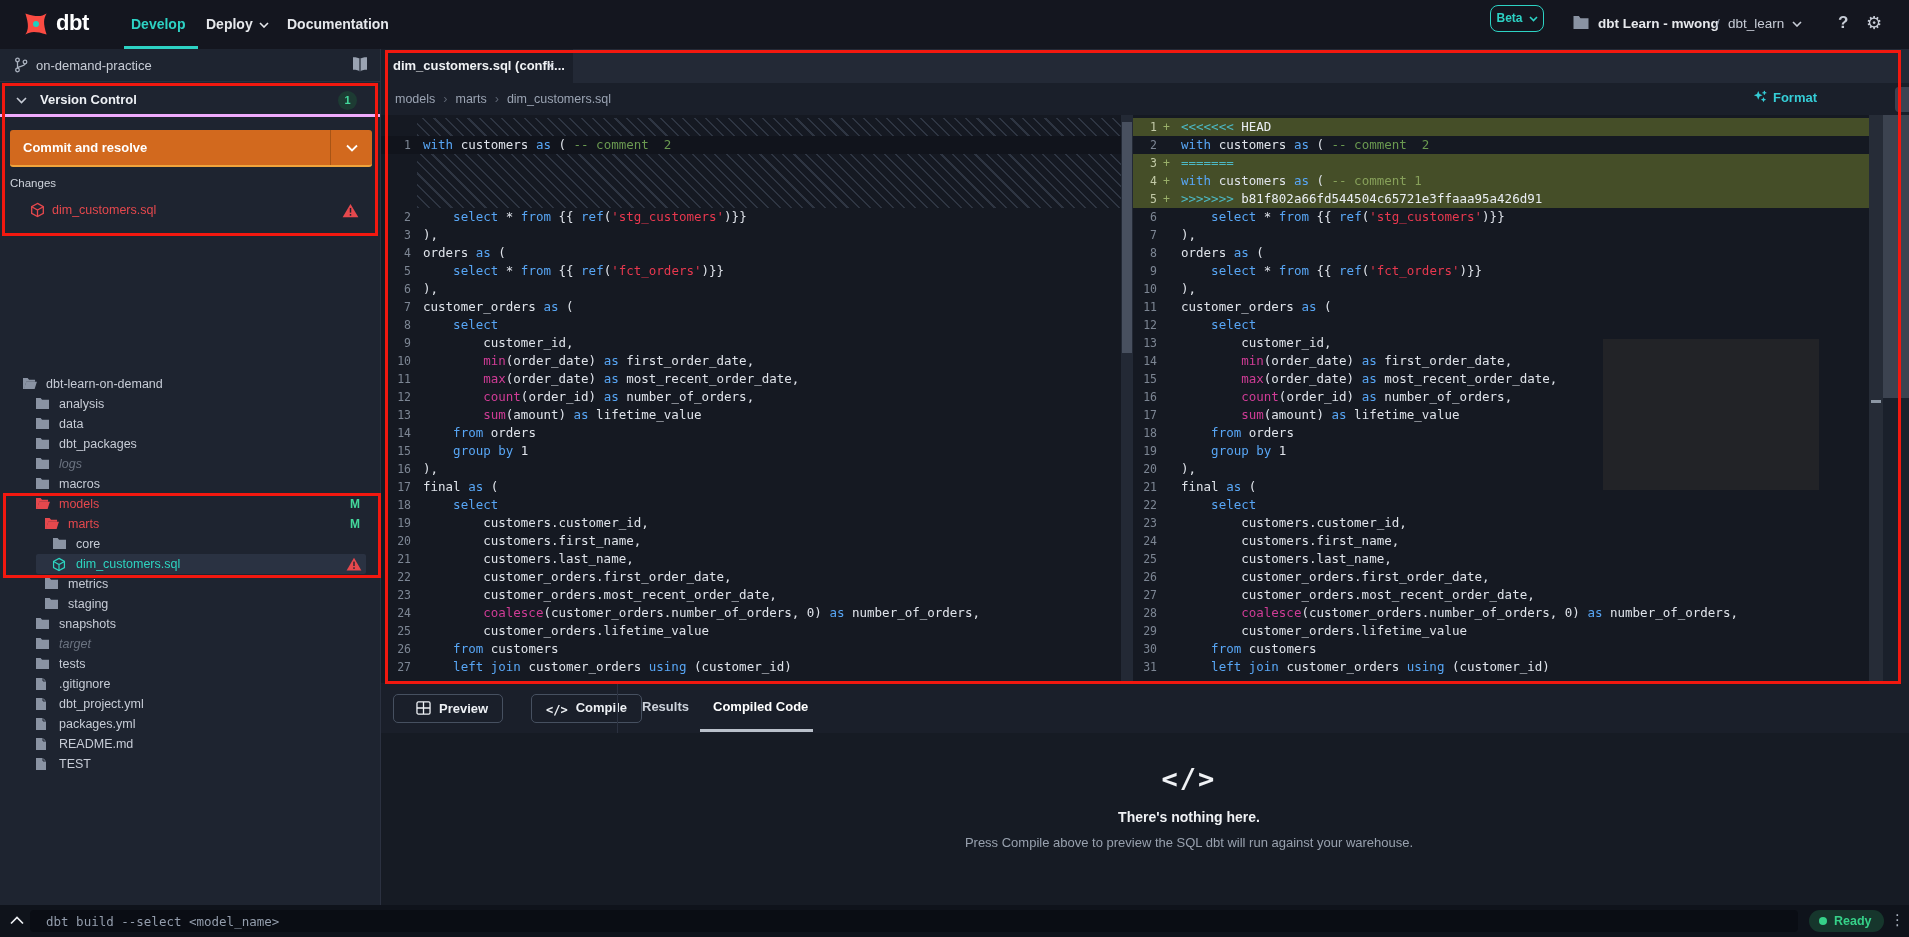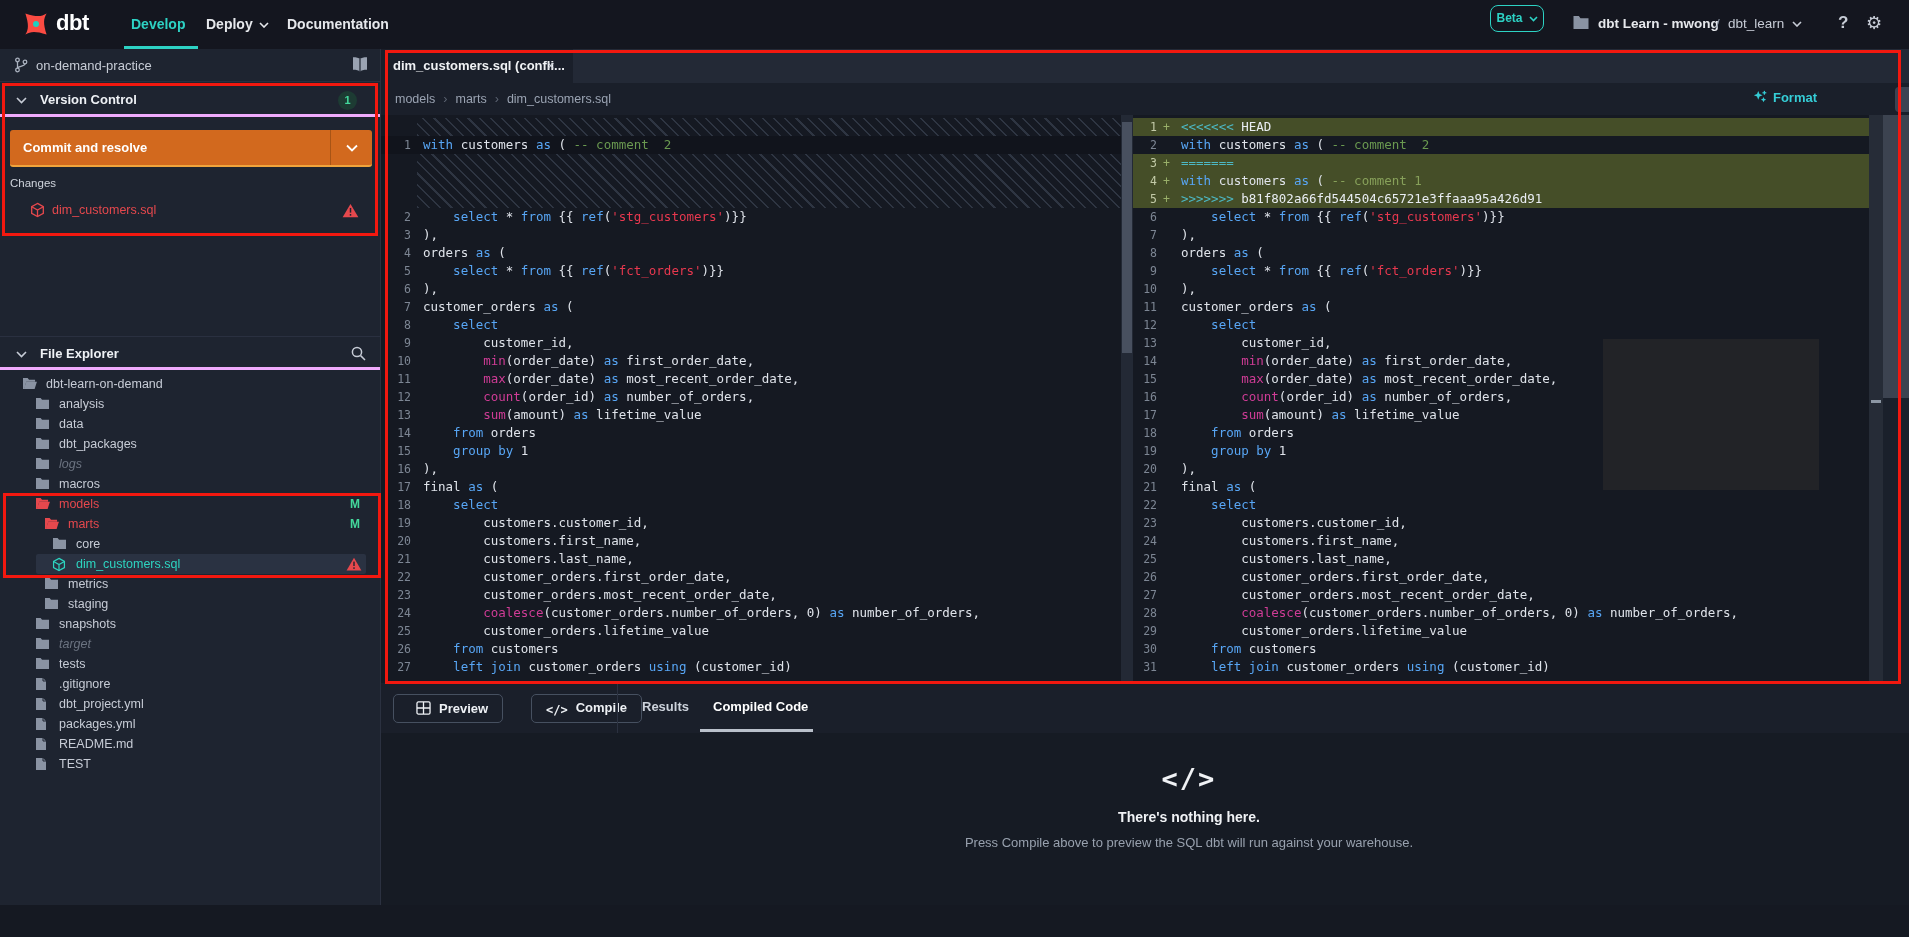--- a/index.html
+++ b/index.html
@@ -225,32 +225,20 @@
           </g>
       </svg>
       <div class="changed-name">dim_customers.sql</div>
       <svg class="changed-warn" width="17" height="15" viewBox="0 0 16 14">
           <path d="M8 .8L15.4 13.4H.6z" fill="#e5484d"></path>
           <rect x="7.3" y="4.6" width="1.4" height="4.4" fill="#20242e"></rect>
           <rect x="7.3" y="10.3" width="1.4" height="1.6" fill="#20242e"></rect>
         </svg>
     </div>
 
-    <div class="section-hdr fe-hdr">
-      <svg class="sec-chev" width="11" height="7">
-          <path d="M1 1l4.5 4.5L10 1" stroke="#c7ccd6" stroke-width="1.6" fill="none"></path>
-        </svg>
-      <div class="sec-title">File Explorer</div>
-      <svg class="fe-search" width="17" height="17" viewBox="0 0 17 17">
-          <g stroke="#c7ccd6" stroke-width="1.5" fill="none">
-            <circle cx="7" cy="7" r="4.6"></circle>
-            <path d="M10.6 10.6L15 15"></path>
-          </g>
-        </svg>
-    </div>
 
     <div class="file-tree">
         <div class="tree-row lvl0">
           <span class="ticon"><svg width="15" height="13" viewBox="0 0 16 14">
               <path d="M1 1h5l1.5 2H14v2H4.5L2.5 13H1z" fill="#8a93a3"></path>
               <path d="M4.5 5H16l-2.5 8H2z" fill="#8a93a3"></path>
             </svg></span>
           <span class="tlabel">dbt-learn-on-demand</span>
         </div>
         <div class="tree-row lvl1">
@@ -710,17 +698,27 @@
       <div class="ptab-underline"></div>
     </div>
 
     <div class="results-area">
       <div class="empty-icon">&lt;/&gt;</div>
       <div class="empty-title">There's nothing here.</div>
       <div class="empty-sub">Press Compile above to preview the SQL dbt will run against your warehouse.</div>
     </div>
   </div>
 
+  <div class="cmdbar">
+    <svg class="cmd-chev" width="14" height="9">
+        <path d="M1 7.5L7 1.5l6 6" stroke="#eef1f5" stroke-width="1.7" fill="none"></path>
+      </svg>
+    <div class="cmd-input">
+      <div class="cmd-text">dbt build --select &lt;model_name&gt;</div>
+    </div>
+    <div class="ready-pill"><span class="ready-dot"></span><span>Ready</span></div>
+    <div class="cmd-dots">⋮</div>
+  </div>
 
   <div class="anno anno-vc"></div>
   <div class="anno anno-models"></div>
   <div class="anno anno-editor"></div>
 </div>
 
 </body></html>

